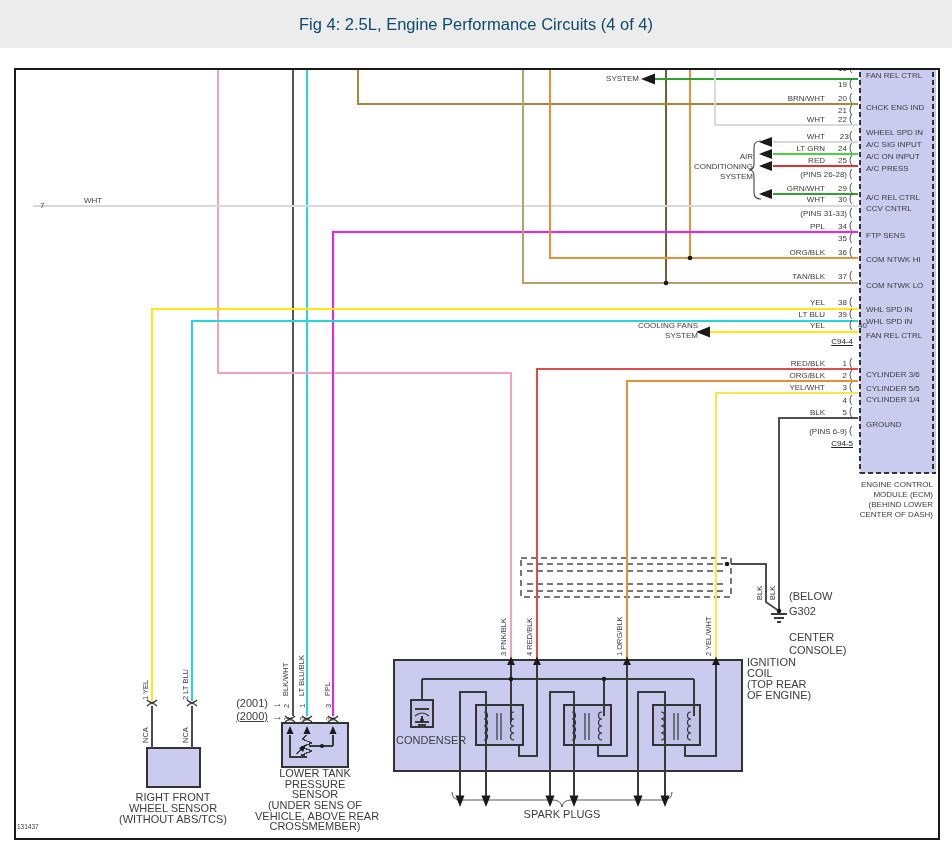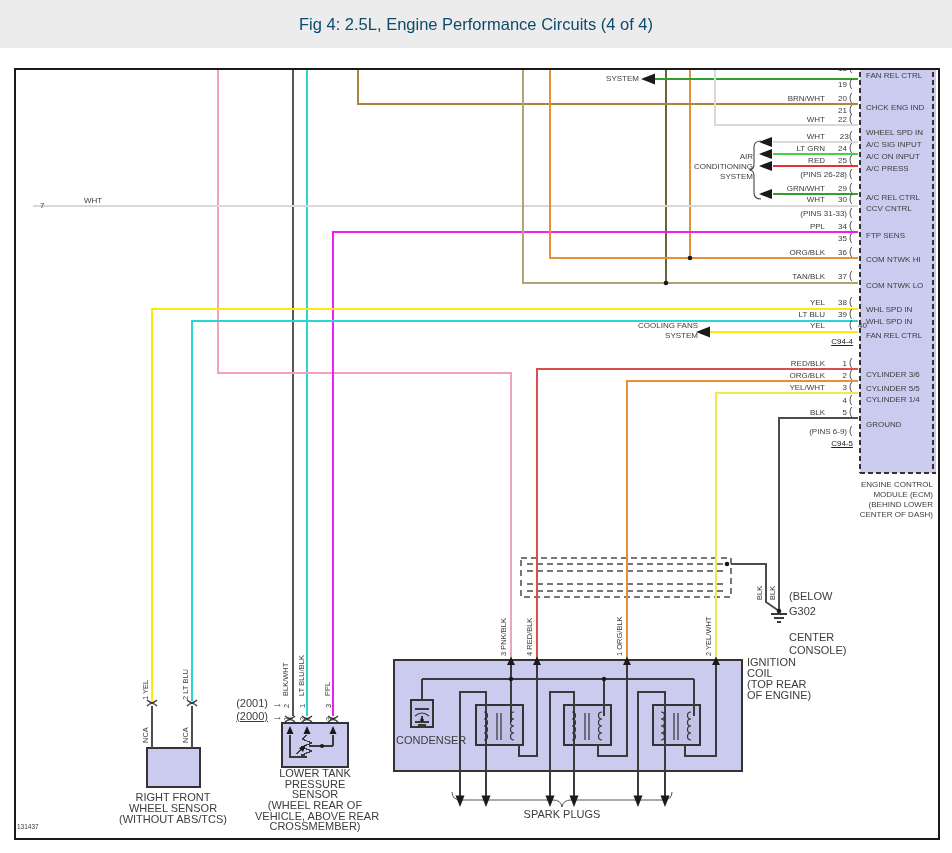--- a/index.html
+++ b/index.html
@@ -189,21 +189,21 @@
     <div class="t small" style="left:396px;top:736px;">CONDENSER</div>
     <div class="t small c" style="left:512px;top:810px;width:100px;">SPARK PLUGS</div>
 
     <div class="t small c" style="left:113px;top:793px;width:120px;">RIGHT FRONT</div>
     <div class="t small c" style="left:113px;top:804px;width:120px;">WHEEL SENSOR</div>
     <div class="t small c" style="left:113px;top:815px;width:120px;">(WITHOUT ABS/TCS)</div>
 
     <div class="t small c" style="left:255px;top:769px;width:120px;">LOWER TANK</div>
     <div class="t small c" style="left:255px;top:780px;width:120px;">PRESSURE</div>
     <div class="t small c" style="left:255px;top:790px;width:120px;">SENSOR</div>
-    <div class="t small c" style="left:255px;top:801px;width:120px;">(WHEEL REAR OF</div>
+    <div class="t small c" style="left:255px;top:801px;width:120px;">(UNDER SENS OF</div>
     <div class="t small c" style="left:255px;top:812px;width:120px;">VEHICLE, ABOVE REAR</div>
     <div class="t small c" style="left:255px;top:822px;width:120px;">CROSSMEMBER)</div>
 
     <div class="t r small" style="left:228px;top:699px;width:40px;">(2001)</div>
     <div class="t small" style="left:272px;top:699px;">→</div>
     <div class="t r small" style="left:228px;top:712px;width:40px;text-decoration:underline;">(2000)</div>
     <div class="t small" style="left:272px;top:712px;">→</div>
 
     <div class="t tiny" style="left:17px;top:822px;">131437</div>
   <div class="t r" style="left: 820px; top: 64px; width: 27px;">18</div>

